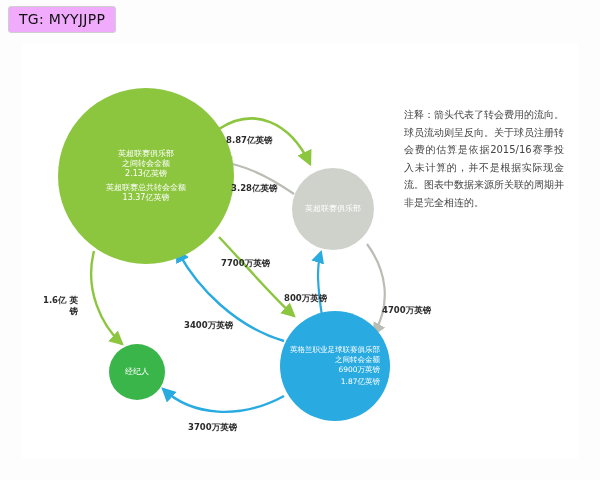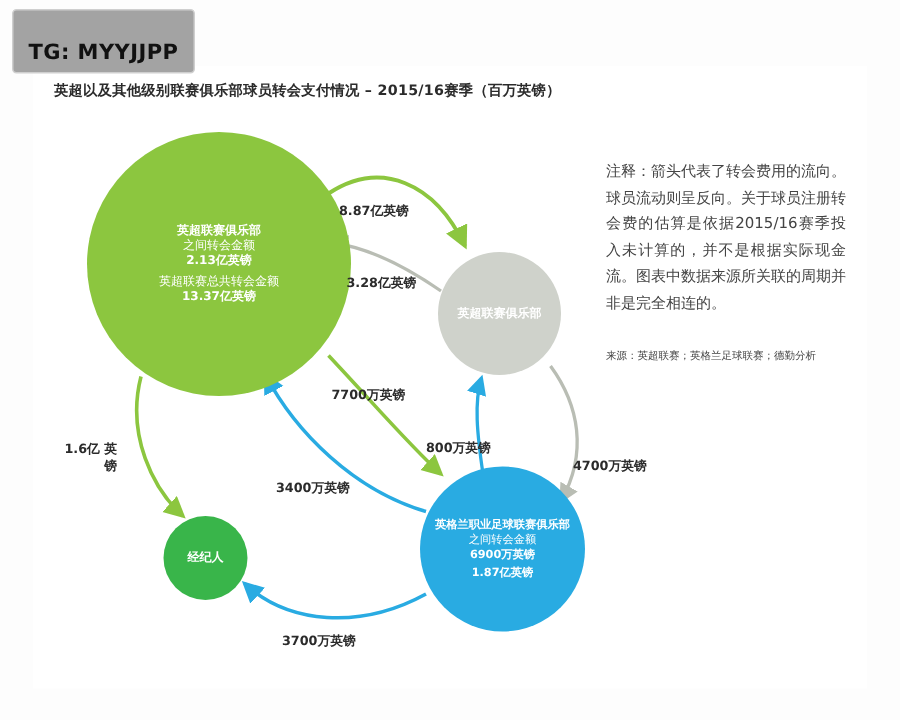--- a/index.html
+++ b/index.html
@@ -21,30 +21,29 @@
     width: 600px;
     height: 480px;
     background: #fdfdfd;
   }
 
   
   .tg-tag {
     position: absolute;
     left: 8px;
     top: 6px;
-    background: #a3a3a3;
+    background: #f0abfc;
     border: 1px solid #cfcfcf;
     border-radius: 3px;
-    padding: 20px 10px 5px 10px;
+    padding: 4px 10px 5px 10px;
     font-size: 14px;
     color: #111111;
     letter-spacing: 0.3px;
     z-index: 40;
     font-family: "DejaVu Sans", "Liberation Sans", sans-serif;
-    font-weight: bold;
   }
 
   
   .card {
     position: absolute;
     left: 22px;
     top: 44px;
     width: 556px;
     height: 415px;
     background: #ffffff;
@@ -103,32 +102,33 @@
   }
   .node-efl {
     left: 258px;
     top: 267px;
     width: 110px;
     height: 110px;
     background: #29abe2;
     color: #ffffff;
     font-size: 7.5px;
     padding: 0 10px;
+    align-items: flex-end;
   }
   .node-agents {
     left: 87px;
     top: 300px;
     width: 56px;
     height: 56px;
     background: #39b54a;
     color: #ffffff;
     font-size: 8px;
   }
   .node .ln { display: block; }
-  .node .strong { font-weight: bold; }
+  .node .strong { font-weight: normal; }
   .node .spacer { height: 3px; }
 
   
   .flabel {
     position: absolute;
     font-size: 8.5px;
     color: #2b2b2b;
     white-space: nowrap;
     font-weight: bold;
     margin-top: 27px;
@@ -170,21 +170,20 @@
 </style>
 </head>
 <body>
 
 <div id="stage">
 
   <div class="tg-tag">TG: MYYJJPP</div>
 
   <div class="card">
 
-    <div class="card-title">英超以及其他级别联赛俱乐部球员转会支付情况 – 2015/16赛季（百万英镑）</div>
 
     <svg class="flows" viewBox="0 0 556 415">
       <defs>
         <marker id="ag" markerWidth="7" markerHeight="7" refX="5" refY="3" orient="auto">
           <path d="M0,0 L6,3 L0,6 z" fill="#8cc63f"></path>
         </marker>
         <marker id="ab" markerWidth="7" markerHeight="7" refX="5" refY="3" orient="auto">
           <path d="M0,0 L6,3 L0,6 z" fill="#29abe2"></path>
         </marker>
         <marker id="agr" markerWidth="7" markerHeight="7" refX="5" refY="3" orient="auto">
@@ -241,18 +240,17 @@
     <div class="flabel" style="left:209px; top:112px;">3.28亿英镑</div>
     <div class="flabel" style="left:199px; top:187px;">7700万英镑</div>
     <div class="flabel" style="left:162px; top:249px;">3400万英镑</div>
     <div class="flabel" style="left:262px; top:222px;">800万英镑</div>
     <div class="flabel" style="left:360px; top:234px;">4700万英镑</div>
     <div class="flabel two-line" style="left:16px; top:224px; width:40px;">1.6亿
 英镑</div>
     <div class="flabel" style="left:166px; top:351px;text-align:center;">3700万英镑</div>
 
     <div class="notes">注释：箭头代表了转会费用的流向。球员流动则呈反向。关于球员注册转会费的估算是依据2015/16赛季投入未计算的，并不是根据实际现金流。图表中数据来源所关联的周期并非是完全相连的。</div>
-    <div class="source">来源：英超联赛；英格兰足球联赛；德勤分析</div>
 
   </div>
 
 
 </div>
 
 </body></html>

